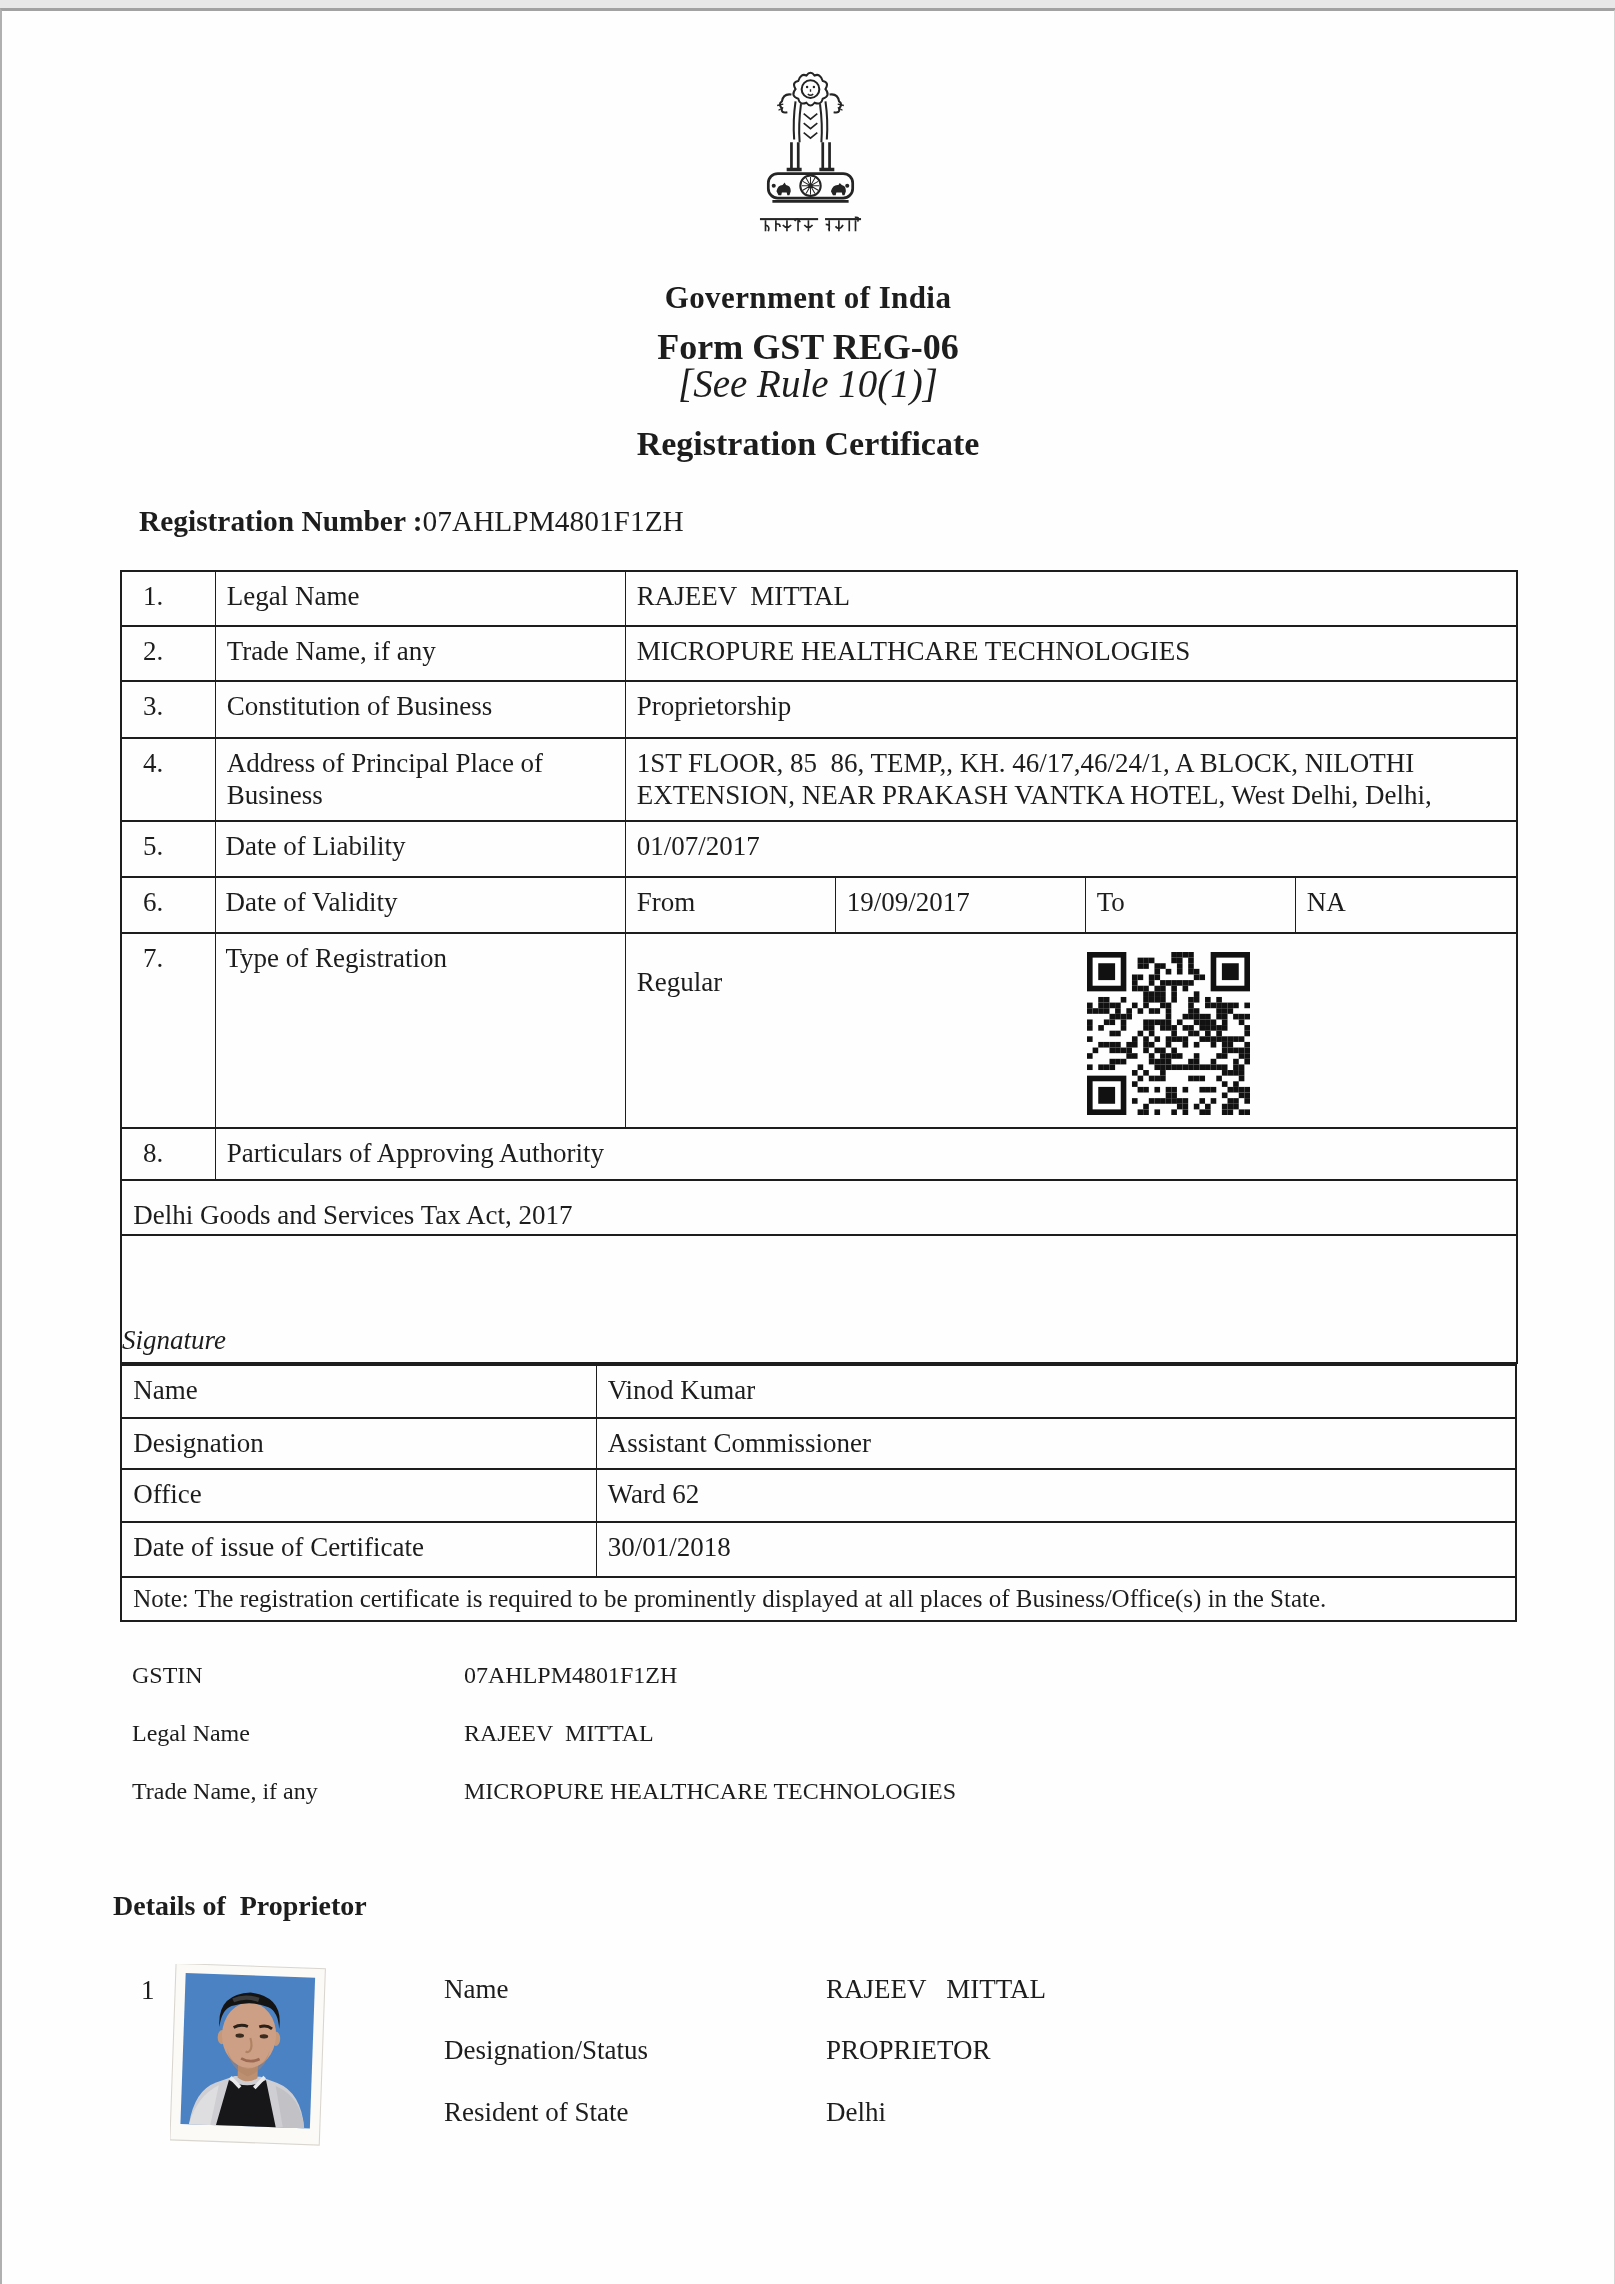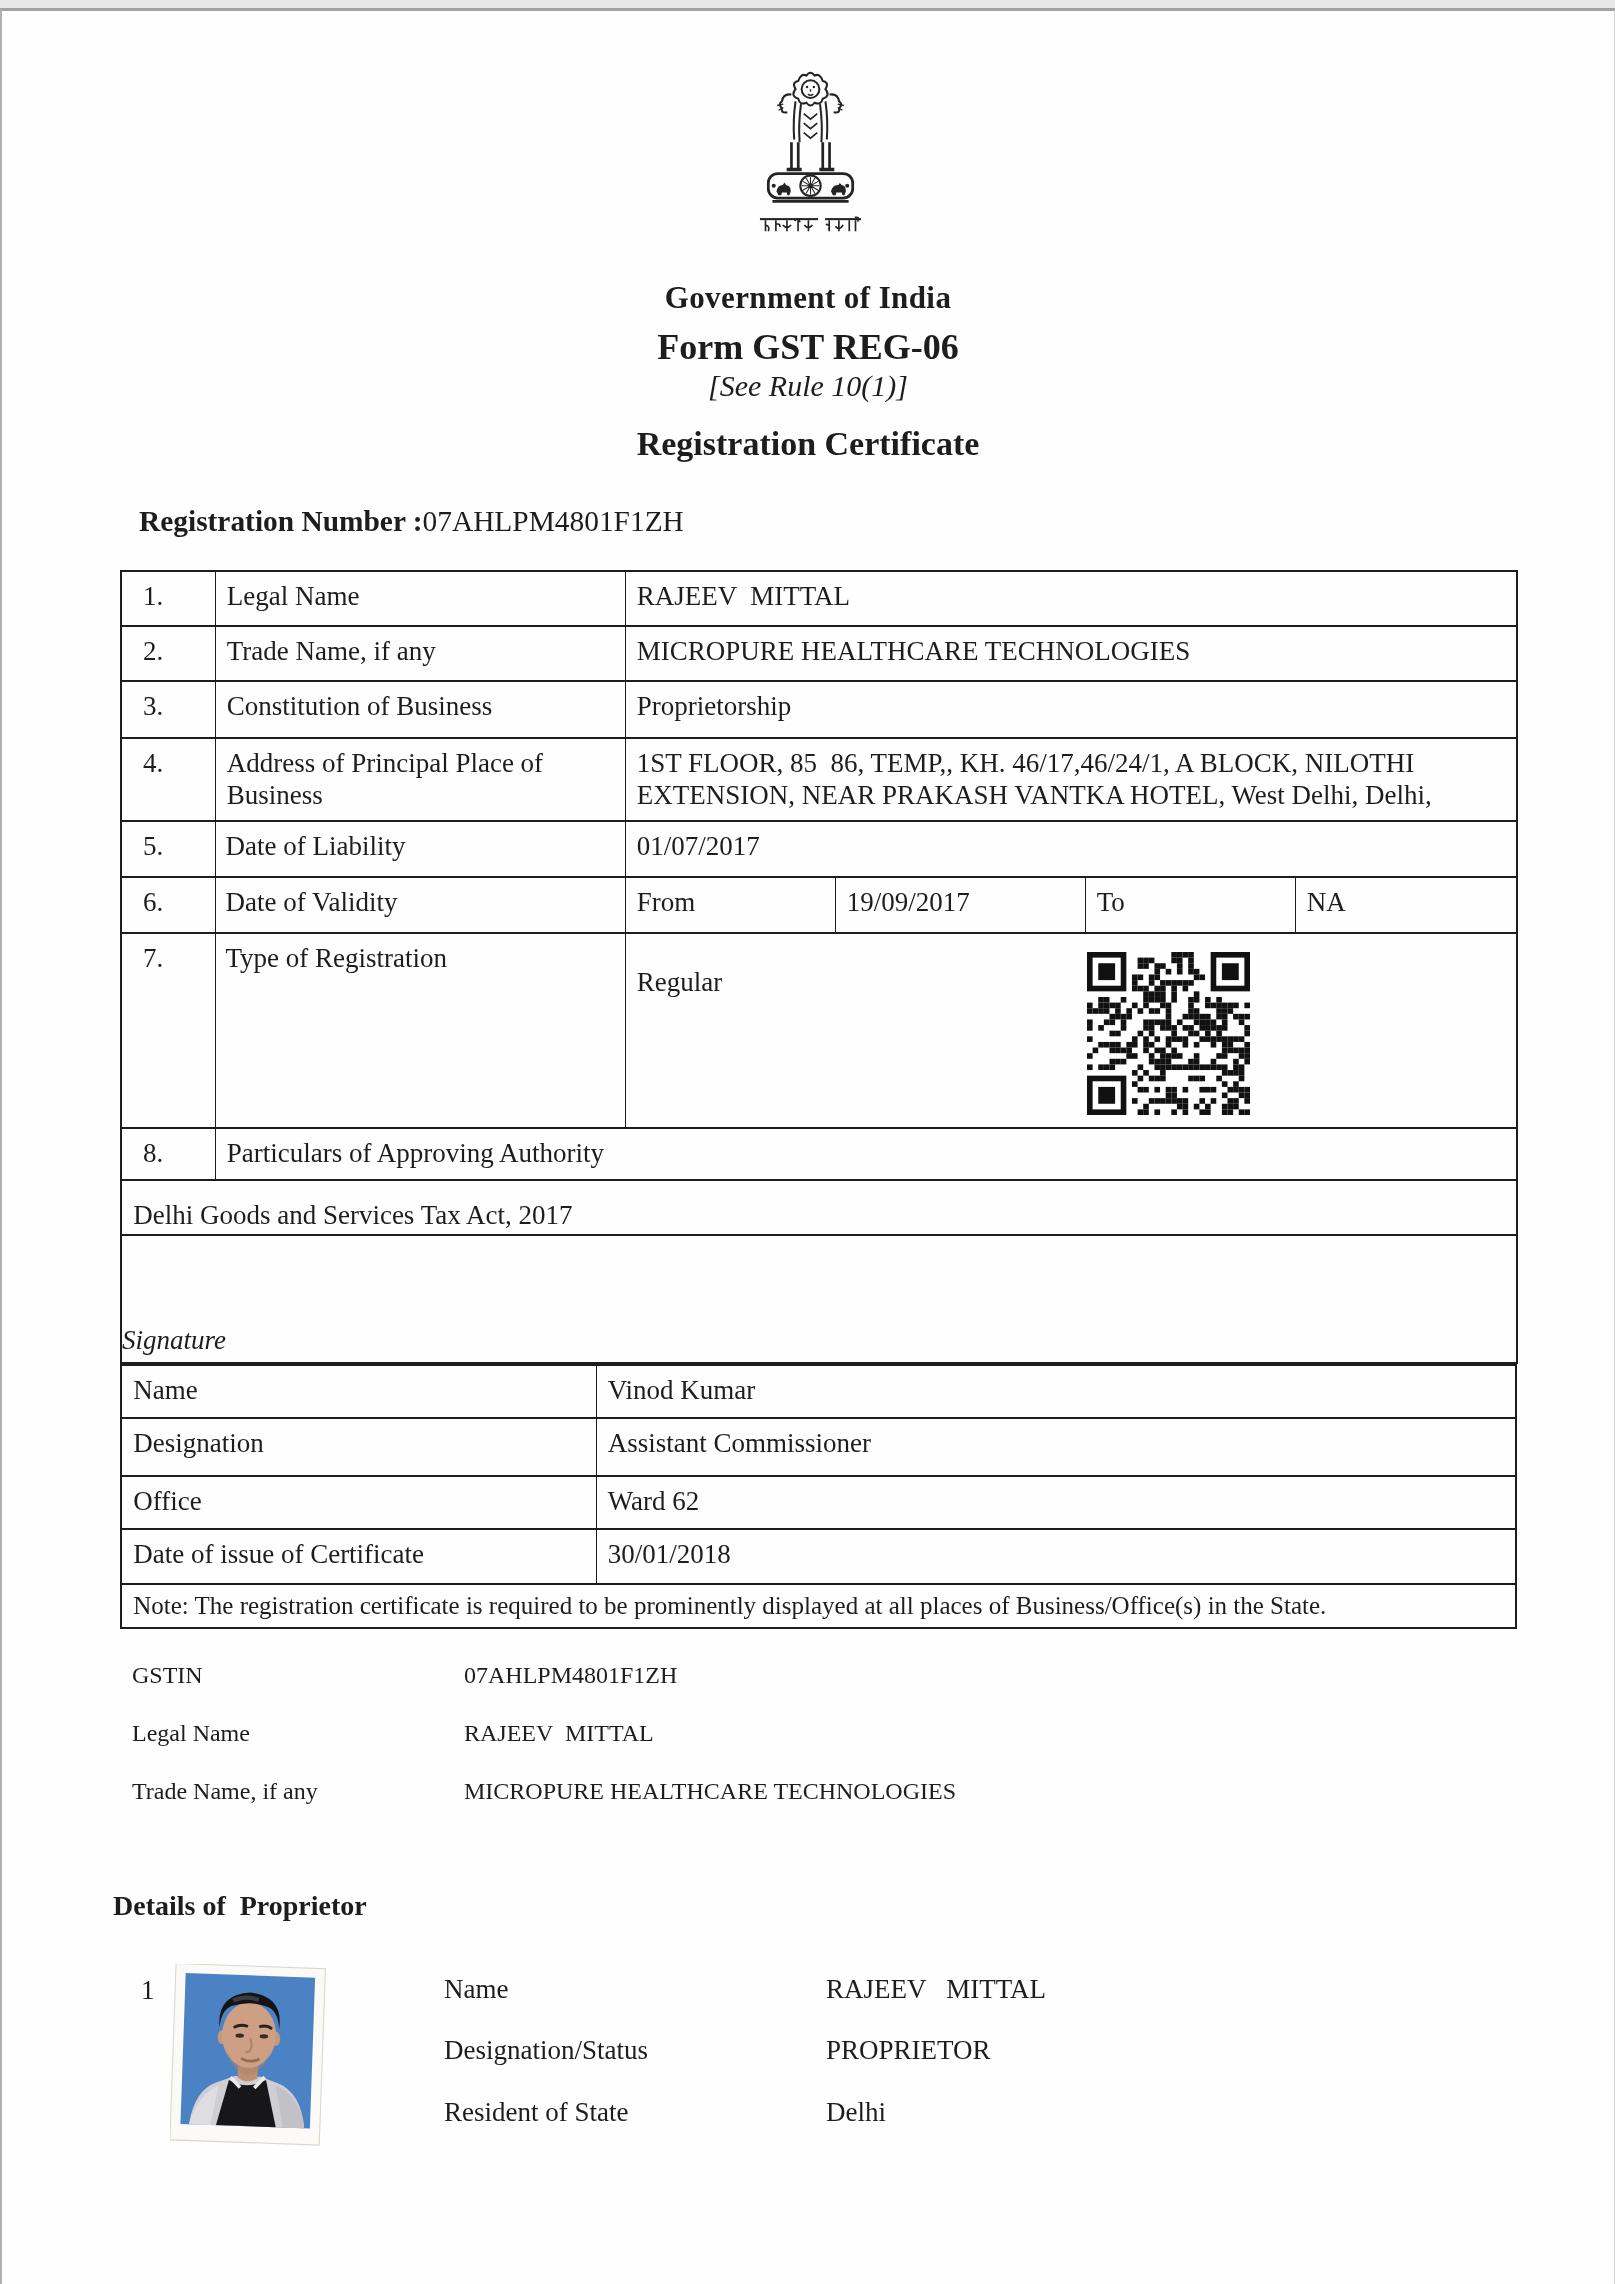--- a/index.html
+++ b/index.html
@@ -16,21 +16,21 @@
     border-right: 2.1px solid #d6d6d6;
     overflow: hidden;
   }
   .abs { position: absolute; }
   .centered { left: 0; right: 0; text-align: center; }
   .pre { white-space: pre-wrap; }
 
   .emblem-wrap { left: 745px; top: 55px; width: 126px; text-align: center; }
   .h-gov  { top: 269px; font-size: 31px; font-weight: bold; letter-spacing: 0.4px; }
   .h-form { top: 315px; font-size: 36px; font-weight: bold; }
-  .h-rule { top: 358px; font-size: 30px; font-style: italic; }
+  .h-rule { top: 350px; font-size: 39px; font-style: italic; }
   .h-cert { top: 414px; font-size: 34px; font-weight: bold; }
   .regline { left: 137px; top: 494px; font-size: 29.4px; }
   .regline .lbl { font-weight: bold; }
 
   .tables { left: 118px; top: 559px; width: 1396px; }
   table { border-collapse: collapse; table-layout: fixed; width: 1396px; }
   td {
     border: 1.4px solid #1d1d1d;
     border-top-width: 2.8px; border-bottom-width: 2.8px;
     font-size: 27px; line-height: 32px;
@@ -514,21 +514,21 @@
     <table>
       <colgroup>
           <col style="width:475px">
           <col style="width:920px">
         </colgroup>
       <tbody>
           <tr style="height:53px">
         <td>Name</td>
         <td>Vinod Kumar</td>
       </tr>
-      <tr style="height:58px">
+      <tr style="height:51px">
         <td>Designation</td>
         <td>Assistant Commissioner</td>
       </tr>
       <tr style="height:53px">
         <td>Office</td>
         <td>Ward 62</td>
       </tr>
       <tr style="height:55px">
         <td>Date of issue of Certificate</td>
         <td>30/01/2018</td>

